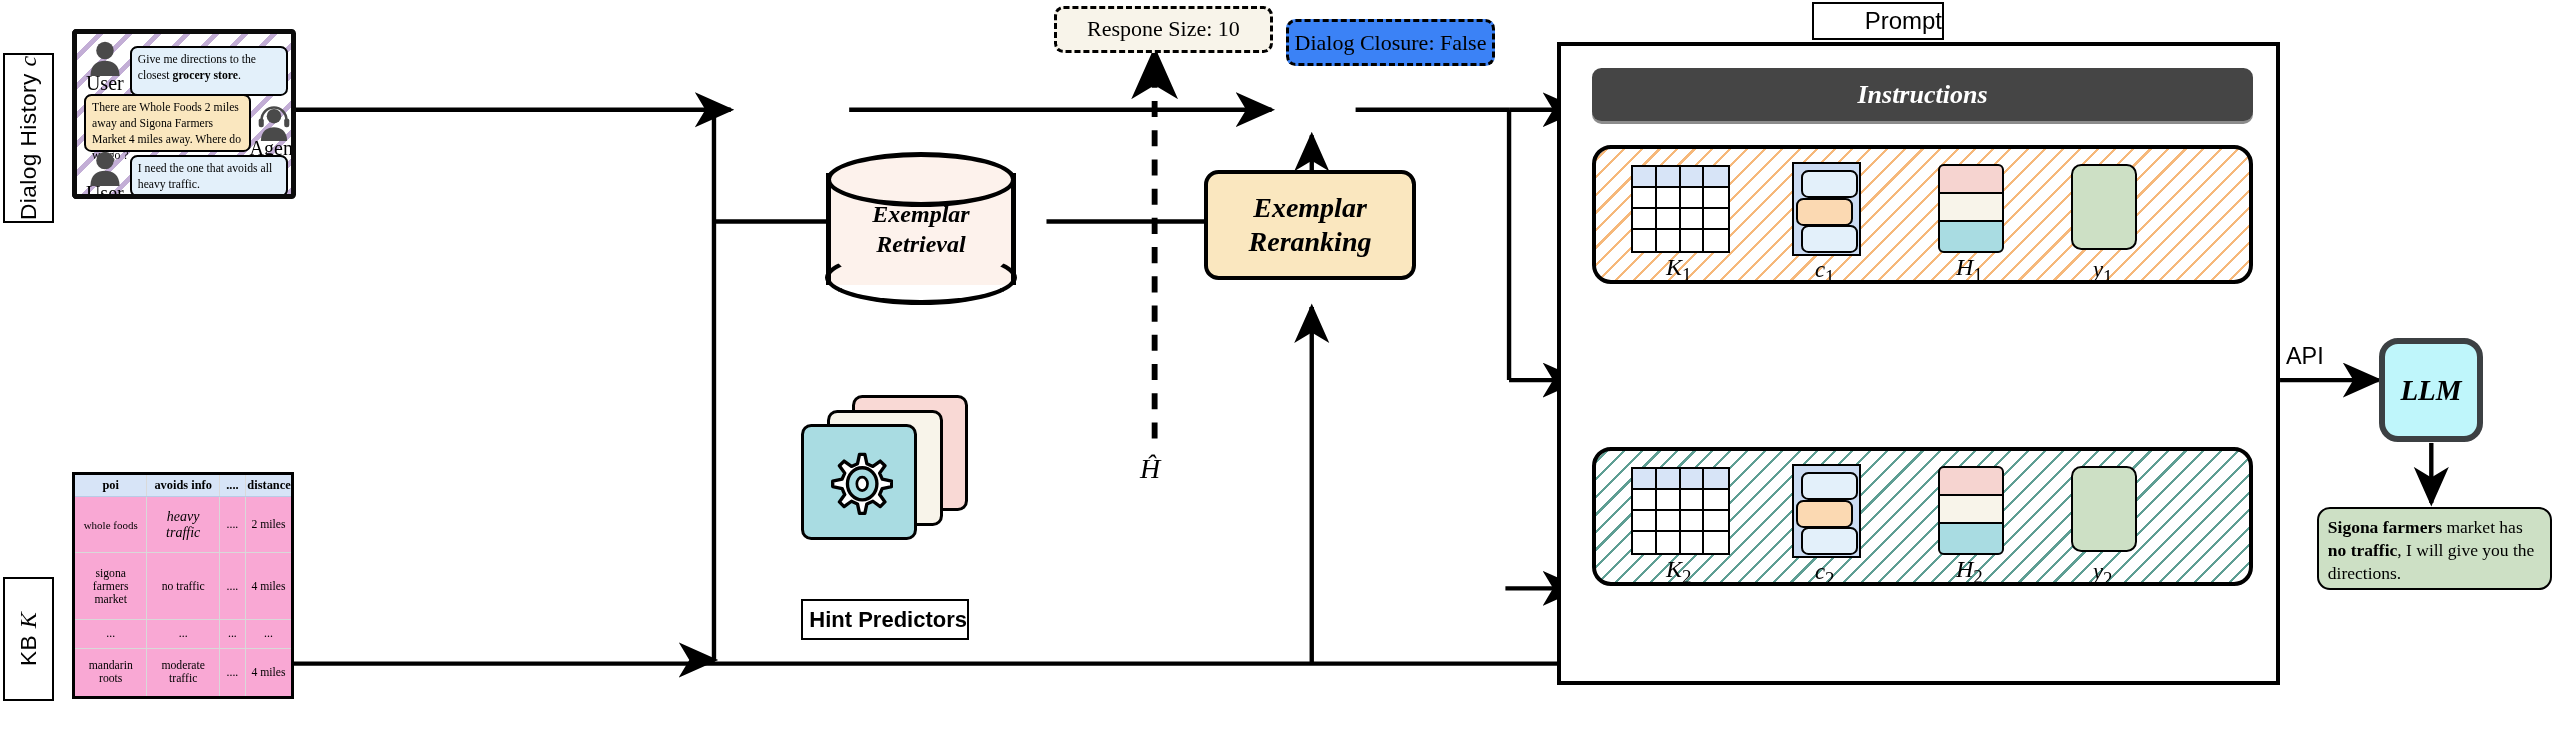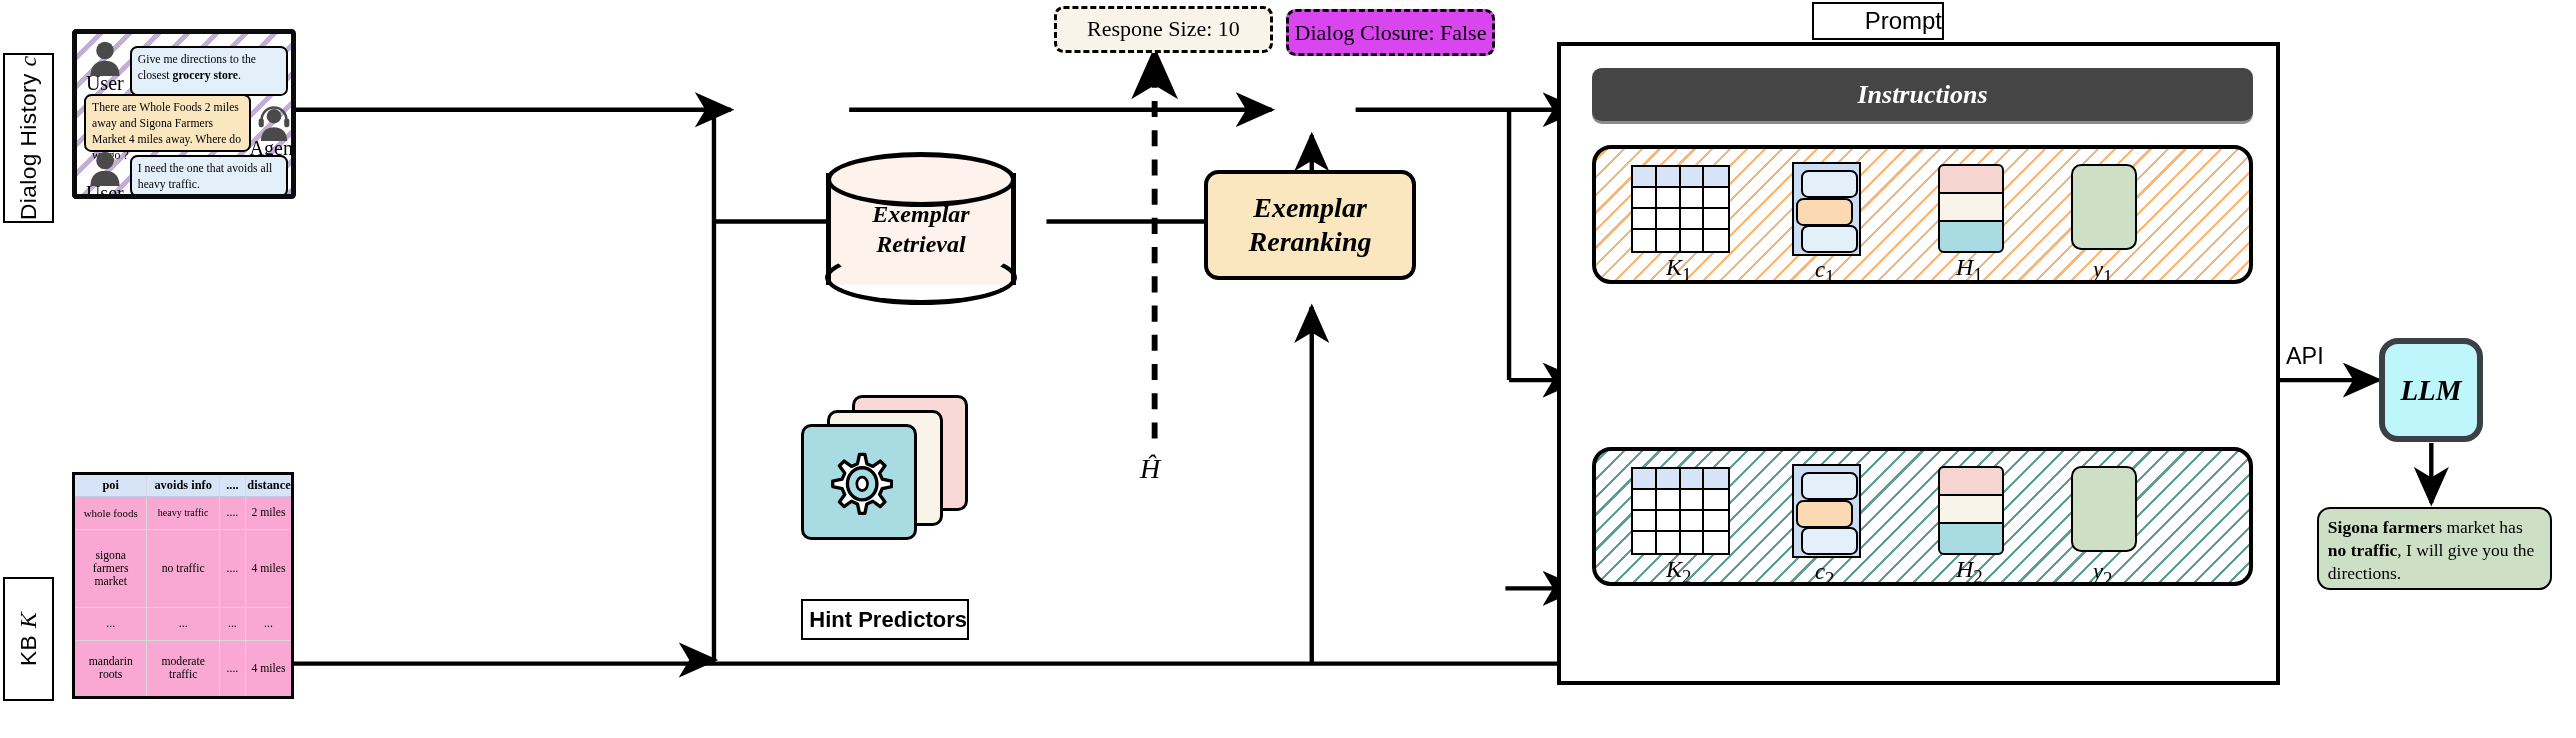--- a/index.html
+++ b/index.html
@@ -252,21 +252,21 @@
         <tr>
           <th style="width:34%;font-size:12.4px;">poi</th>
           <th style="width:34%;font-size:12.4px;">avoids info</th>
           <th style="width:11%;font-size:12.4px;">....</th>
           <th style="width:21%;font-size:12.4px;">distance</th>
         </tr>
       </thead>
       <tbody>
         <tr>
           <td style="font-size:11px;">whole foods</td>
-          <td style="font-size:10px;">heavy traffic</td>
+          <td style="font-size:14px;font-style:italic;">heavy traffic</td>
           <td style="font-size:11.7px;">....</td>
           <td style="font-size:11.7px;">2 miles</td>
         </tr>
         <tr>
           <td style="font-size:11.7px;">sigona farmers market</td>
           <td style="font-size:11.7px;">no traffic</td>
           <td style="font-size:11.7px;">....</td>
           <td style="font-size:11.7px;">4 miles</td>
         </tr>
         <tr>
@@ -281,21 +281,21 @@
           <td style="font-size:11.7px;">....</td>
           <td style="font-size:11.7px;">4 miles</td>
         </tr>
       </tbody>
     </table>
   </div>
 
   <div class="abs badge" style="left:1054px;top:5.8px;width:219px;height:47px;background:#f8f4ea;">
     <span>Respone Size: 10</span>
   </div>
-  <div class="abs badge" style="left:1286px;top:9px;width:209px;height:47px;background:#d946ef;">
+  <div class="abs badge" style="left:1286px;top:19px;width:209px;height:47px;background:#3b82f6;">
     <span>Dialog Closure: False</span>
   </div>
 
   <div class="cyl" style="left:826px;top:152px;width:190px;height:153px;">
     <div class="body"></div>
     <div class="cap"></div>
     <div class="top"></div>
     <div class="txt" style="font-size:24px;">
       <div>Exemplar</div>
       <div>Retrieval</div>

